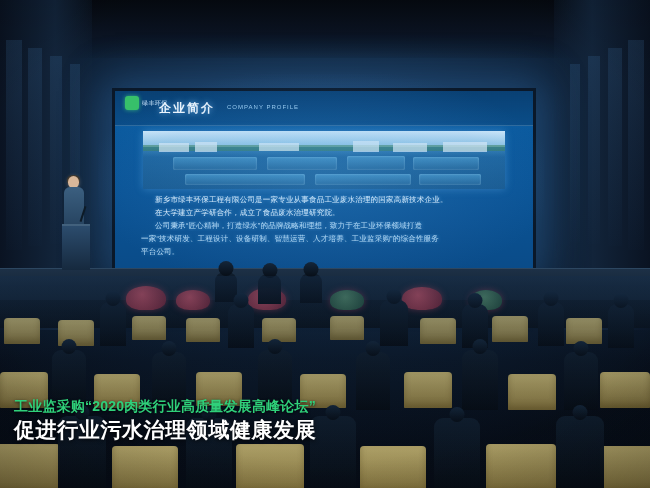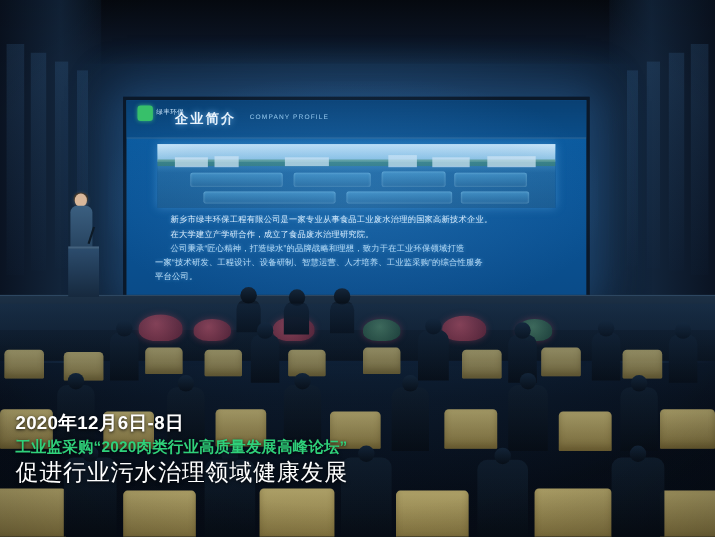--- a/index.html
+++ b/index.html
@@ -301,21 +301,21 @@
   .cap-sub {
     font-size: 14px;
     font-weight: bold;
     color: #2fd07a;
     line-height: 20px;
     letter-spacing: 0.2px;
     text-shadow: 0 1px 3px rgba(0,0,0,0.8);
   }
   .cap-main {
     font-size: 21px;
-    font-weight: normal;
+    font-weight: bold;
     color: #ffffff;
     line-height: 28px;
     letter-spacing: 0.6px;
     text-shadow: 0 1px 4px rgba(0,0,0,0.9);
   }
 
   
   .vignette {
     position: absolute;
     inset: 0;
@@ -451,19 +451,18 @@
 
     <div class="person" style="left:58px;  top:140px; width:48px; height:78px;"></div>
     <div class="person" style="left:186px; top:142px; width:46px; height:76px;"></div>
     <div class="person" style="left:310px; top:140px; width:46px; height:78px;"></div>
     <div class="person" style="left:434px; top:142px; width:46px; height:76px;"></div>
     <div class="person" style="left:556px; top:140px; width:48px; height:78px;"></div>
   </div>
   <div class="audience-haze"></div>
 
   <div class="caption">
-    <div class="cap-date">2020年12月6日-8日</div>
     <div class="cap-sub">工业监采购“2020肉类行业高质量发展高峰论坛”</div>
     <div class="cap-main">促进行业污水治理领域健康发展</div>
   </div>
 
   <div class="vignette"></div>
 </div>
 
 </body></html>

